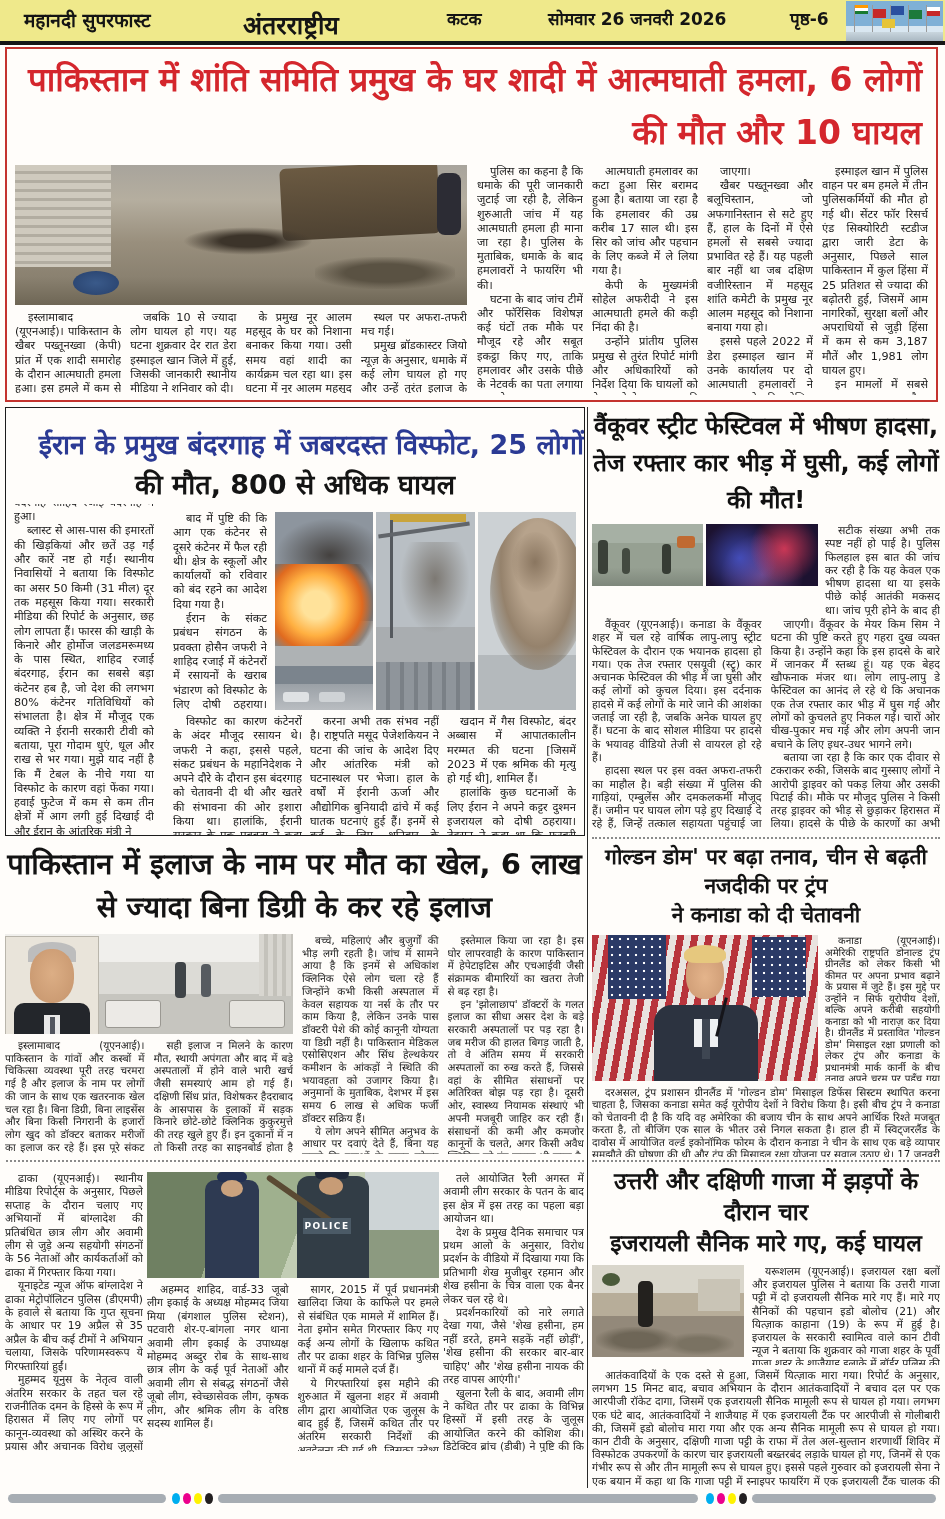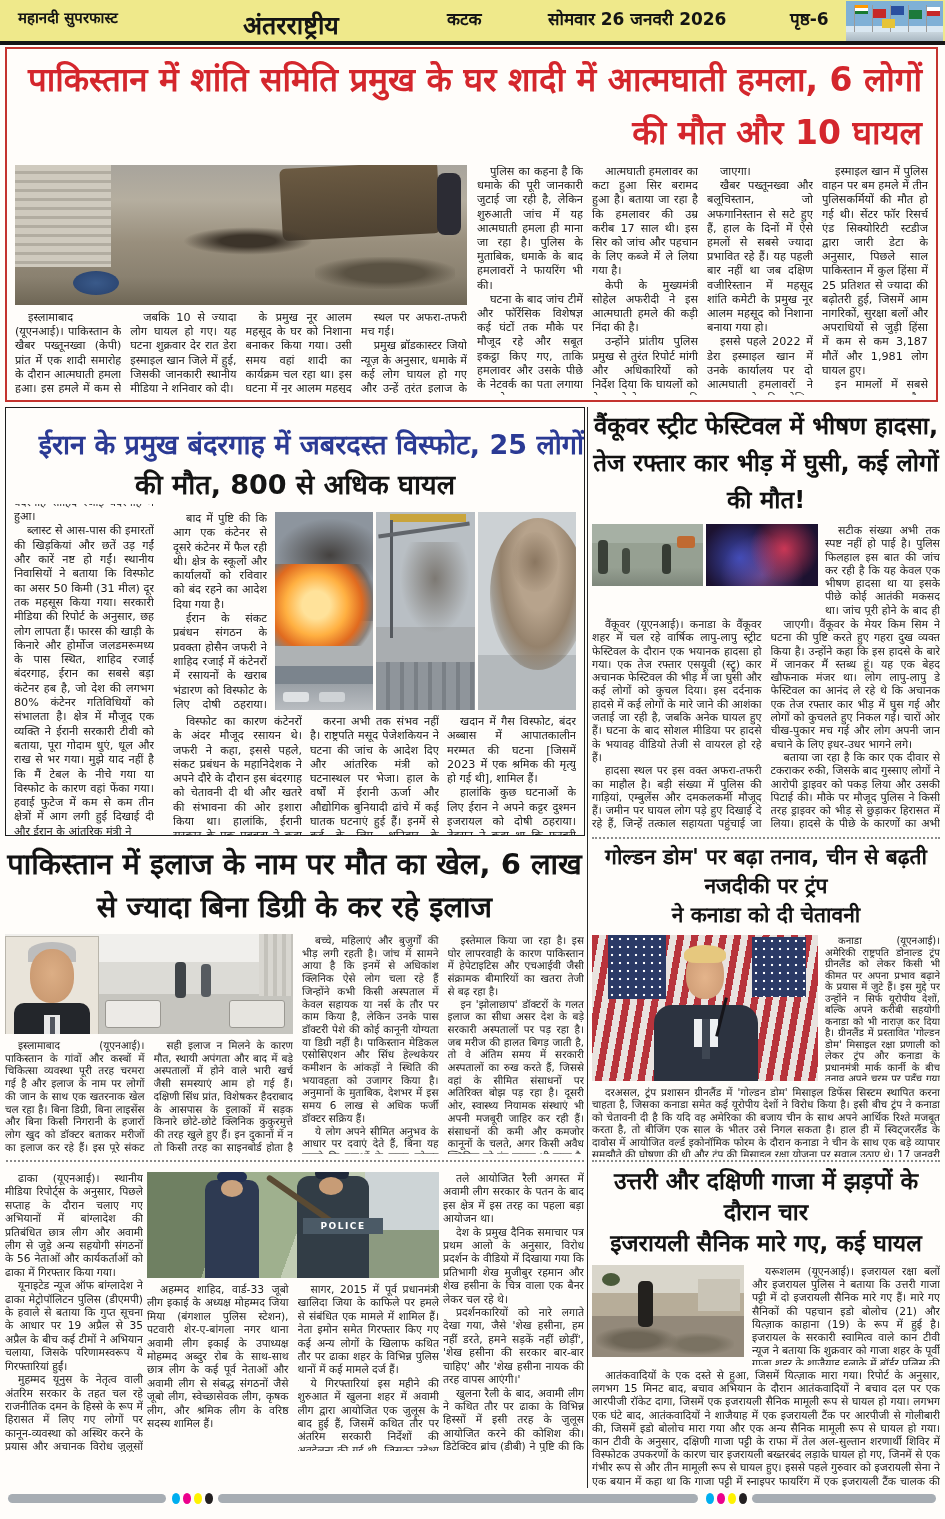--- a/index.html
+++ b/index.html
@@ -2,21 +2,21 @@
 <html><head>
 <meta charset="utf-8">
 <style>
   html,body{margin:0;padding:0;background:#e8e8e8;}
   .page{position:relative;width:945px;height:1519px;background:#fffdfa;margin:0 auto;overflow:hidden;
         font-family:"DejaVu Sans","Liberation Sans",sans-serif;}
   
   .hdr{position:absolute;left:0;top:0;width:945px;height:45px;background:#efe98b;
        border-bottom:4px solid #161616;box-sizing:border-box;}
   .hdr .mh{position:absolute;top:7px;font-weight:bold;color:#141414;}
-  .mh-paper{left:18px;font-size:15px;}
+  .mh-paper{left:24px;font-size:19px;}
   .mh-section{left:243px;font-size:25px;top:4px;}
   .mh-city{left:447px;font-size:17px;}
   .mh-date{left:548px;font-size:17px;}
   .mh-page{left:778px;font-size:17px;margin-left:12px;}
   .flags{position:absolute;right:2px;top:1px;width:97px;height:40px;background:linear-gradient(180deg,#7fb0d6 0 62%,#d9e7f1 62%);overflow:hidden;}
   .s{position:absolute;}
   .flpole{width:1px;background:#9a9a9a;top:4px;height:34px;}
   .fl{width:13px;height:9px;top:4px;}
   .fl-in{background:linear-gradient(180deg,#f90 33%,#fff 33% 66%,#187a2f 66%);}
   .fl-red{background:#c62828;}
@@ -137,21 +137,21 @@
   .dh1{width:138px;flex:none;}
   .dhM{width:292px;flex:none;}
   .ph-police{width:292px;height:106px;background:linear-gradient(110deg,#6f8062 0 28%,#9fb08e 28% 52%,#c2cdb4 52% 68%,#8c9a80 68%);}
   .pwall{right:0;top:0;width:74px;height:58px;background:#cdd4d6;}
   .po1{left:58px;top:8px;width:54px;height:98px;background:#2e3a52;border-radius:10px 10px 0 0;}
   .po1cap{left:70px;top:0;width:30px;height:10px;background:#223052;border-radius:6px;}
   .po1face{left:74px;top:8px;width:22px;height:17px;background:#caa27e;border-radius:50%;}
   .po2{left:150px;top:4px;width:72px;height:102px;background:#323d46;border-radius:12px 12px 0 0;}
   .po2cap{left:168px;top:-4px;width:34px;height:11px;background:#20293a;border-radius:6px;}
   .po2face{left:172px;top:5px;width:24px;height:18px;background:#c79c76;border-radius:50%;}
-  .pvest{left:156px;top:46px;width:80px;height:16px;background:#4b5a66;color:#fff;font-size:9px;font-weight:bold;letter-spacing:1.5px;text-align:center;line-height:16px;}
+  .pvest{left:156px;top:46px;width:48px;height:16px;background:#4b5a66;color:#fff;font-size:9px;font-weight:bold;letter-spacing:1.5px;text-align:center;line-height:16px;}
   .prifle{left:112px;top:28px;width:92px;height:6px;background:#5a4a33;transform:rotate(35deg);border-radius:3px;}
   .dhM-cols{display:flex;gap:9px;margin-top:5px;height:168px;overflow:hidden;}
   .dh4{flex:1;overflow:hidden;}
   
   .gaza{position:absolute;left:592px;top:1166px;width:348px;height:322px;overflow:hidden;}
   .gaza h2{font-size:23px;line-height:31px;margin:0;text-align:center;color:#131313;}
   .gaza .para,.gaza .col{font-size:10.7px;line-height:13.2px;}
   .gRow{display:flex;gap:8px;margin-top:6px;}
   .ph-gaza{width:152px;height:92px;flex:none;background:linear-gradient(180deg,#d9d6cb 0 30%,#b7ad99 30% 55%,#93897a 55%);}
   .gzbldg{right:4px;top:14px;width:42px;height:32px;background:#c9c4b6;}

